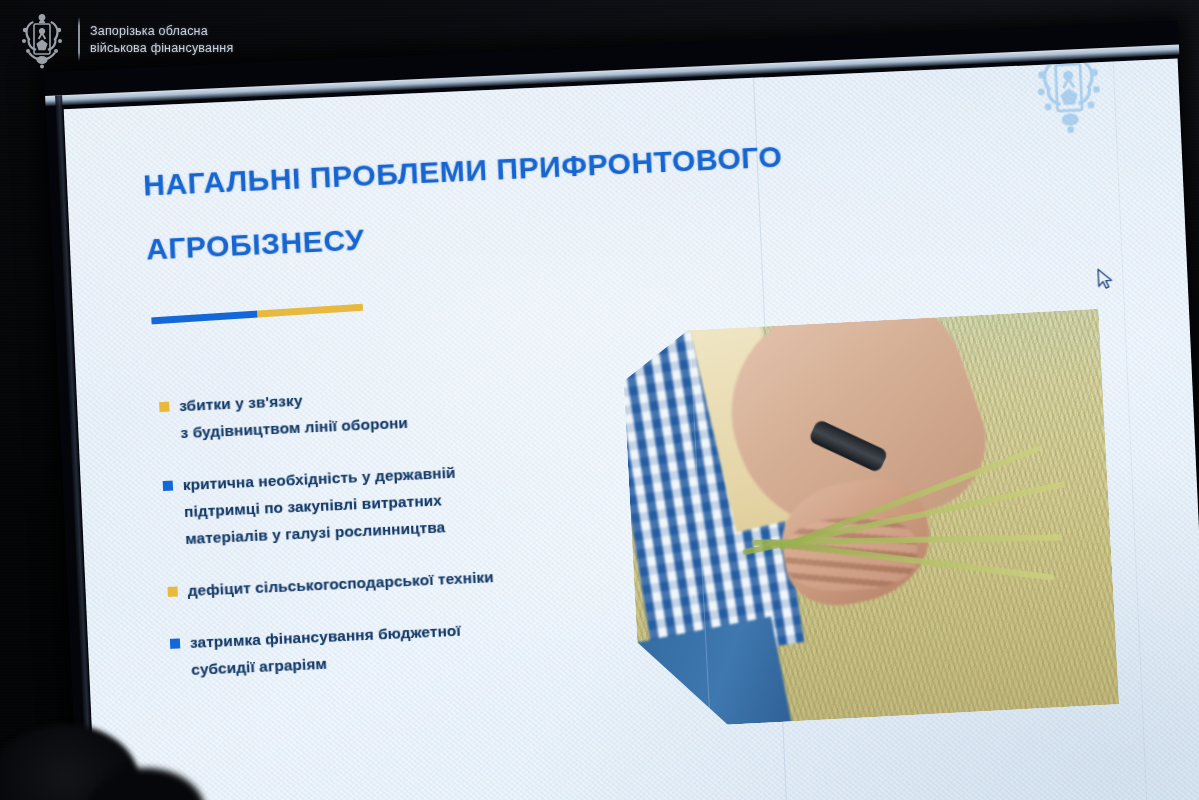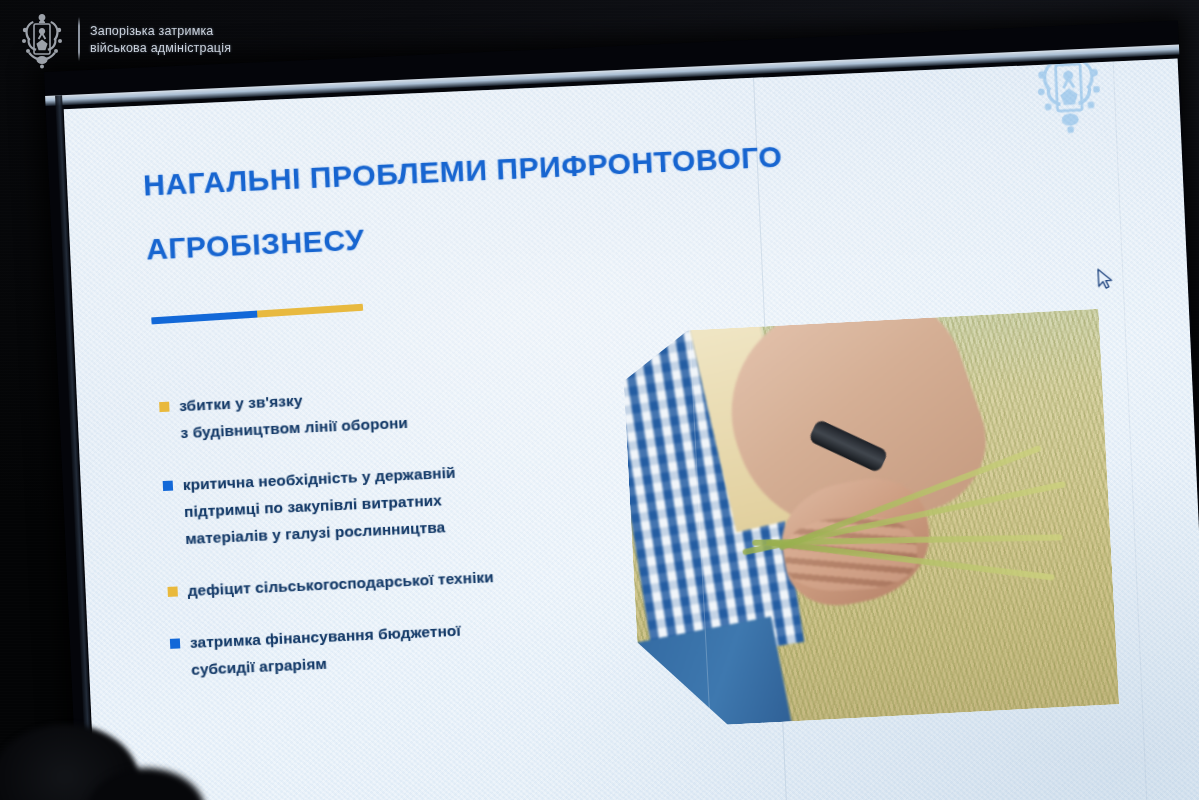--- a/index.html
+++ b/index.html
@@ -155,22 +155,22 @@
           <circle cx="12" cy="33" r="2"></circle>
             <circle cx="48" cy="33" r="2"></circle>
           <circle cx="16" cy="43" r="2"></circle>
             <circle cx="44" cy="43" r="2"></circle>
           <circle cx="30" cy="58.5" r="2"></circle>
         </g>
       </svg>
     </div>
     <div class="org-divider"></div>
     <div class="org-text">
-      <span>Запорізька затримка</span>
-      <span>військова адміністрація</span>
+      <span>Запорізька обласна</span>
+      <span>військова фінансування</span>
     </div>
   </div>
 
   <div class="screen-wrap">
     <div class="screen-frame"></div>
     <div class="screen-bezel-top"></div>
     <div class="screen-bezel-left"></div>
 
     <div class="slide">
       <div class="slide-tex"></div>

